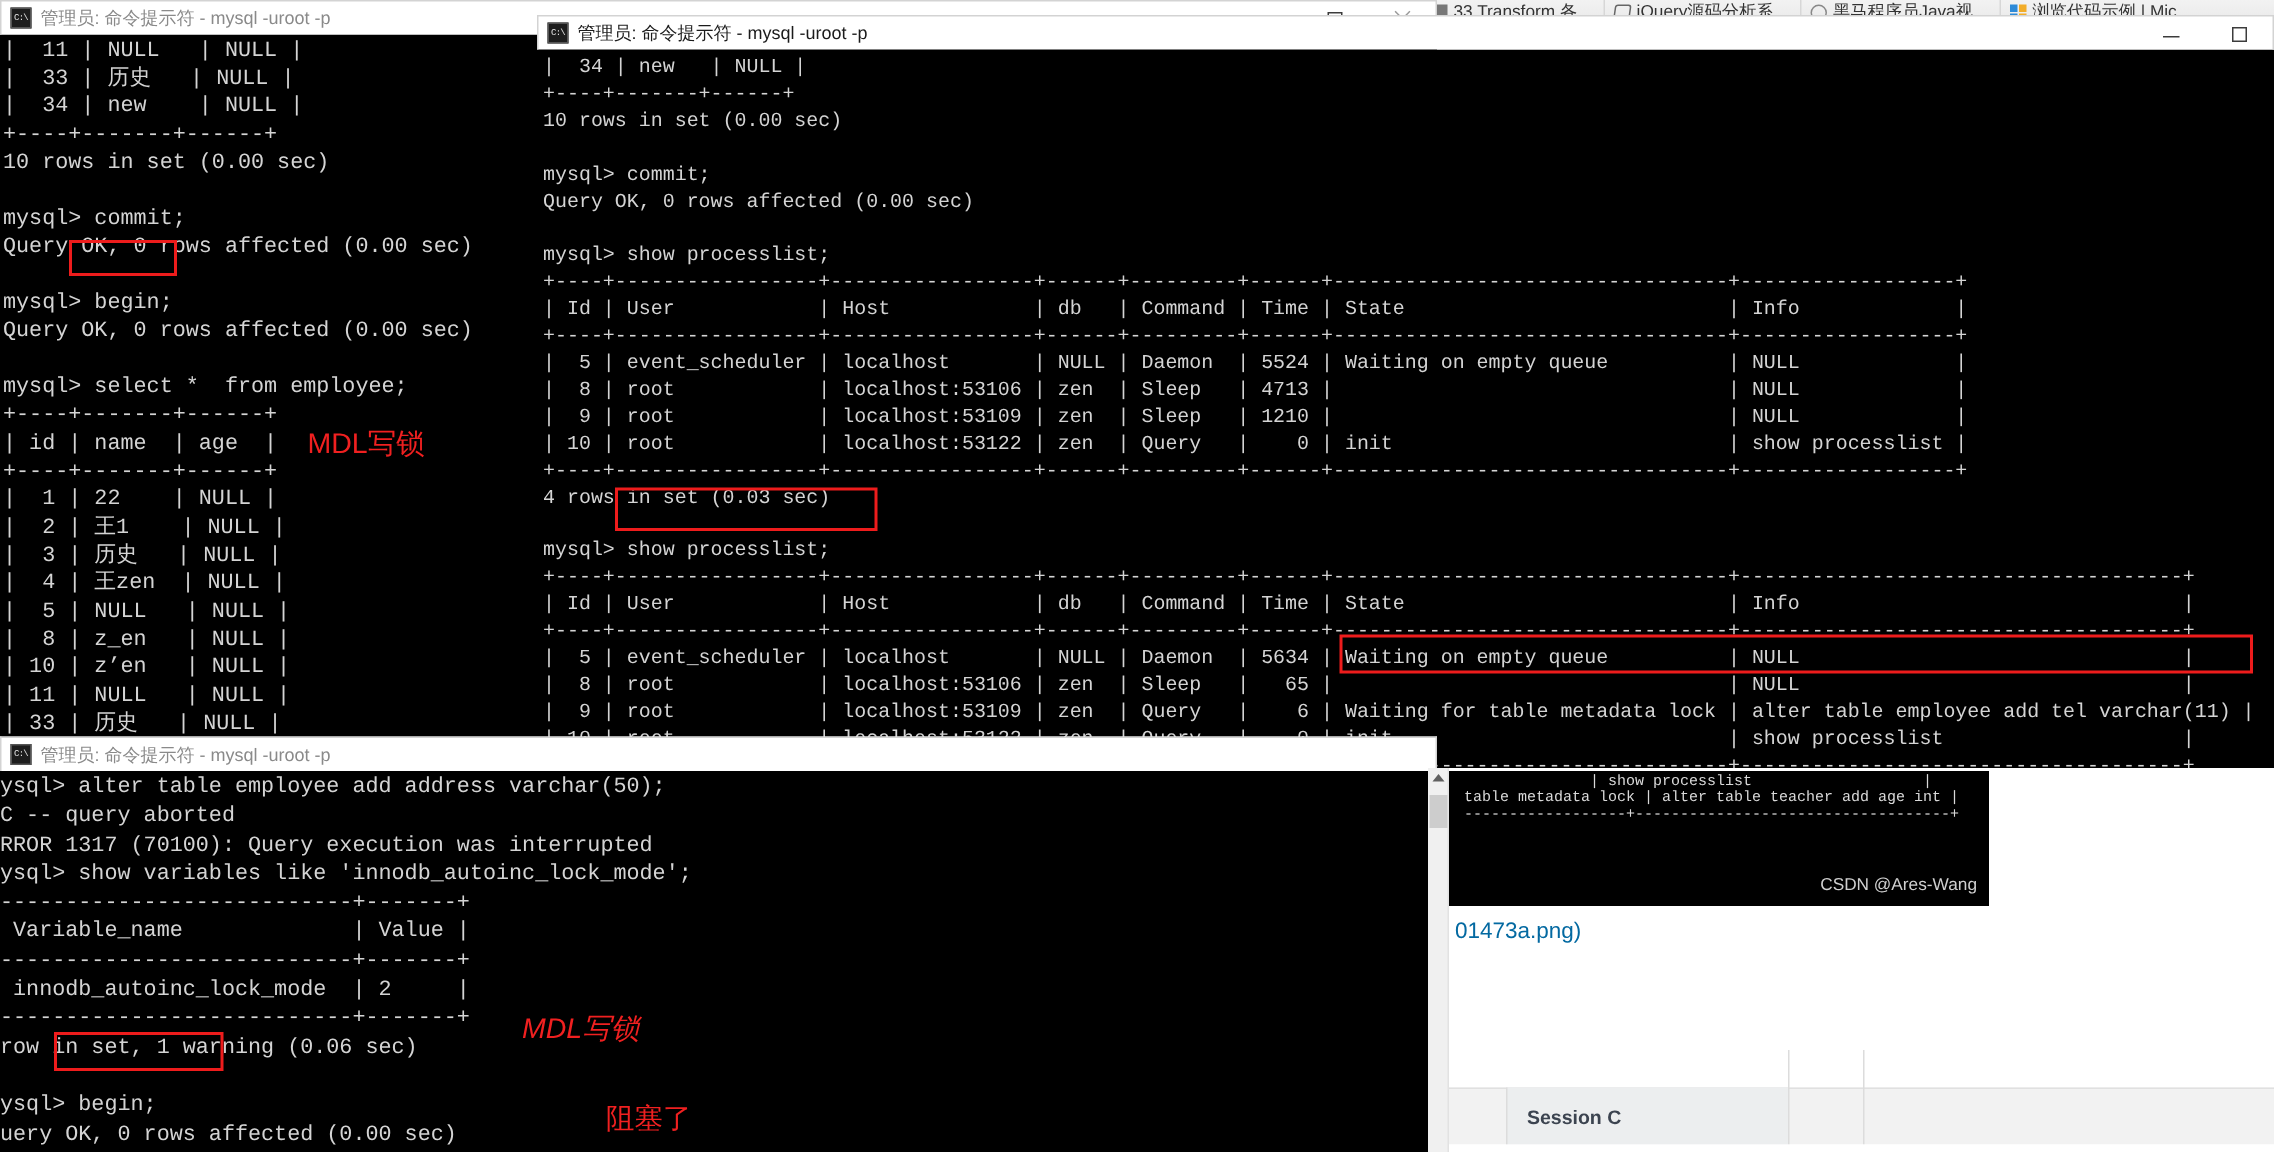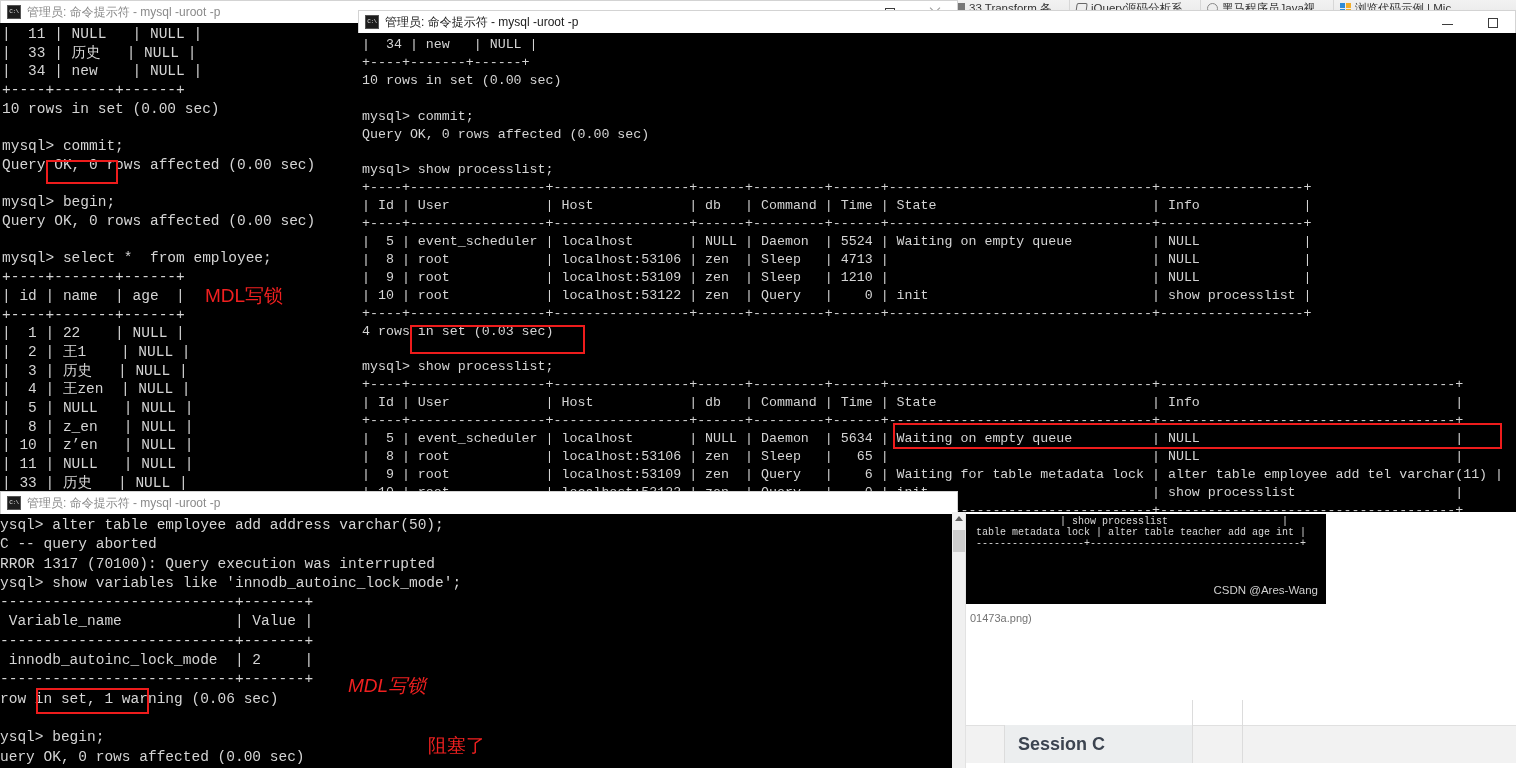--- a/index.html
+++ b/index.html
@@ -111,24 +111,24 @@
     position:absolute; right: 8px; bottom: 8px; color:#cfcfcf;
     font-size: 11.5px; font-family:"Liberation Sans",sans-serif;
   }
   .scroll-col {
     position:absolute; left:0; top:0; width: 14px; height: 100%;
     background: #f0f0f0; border-right:1px solid #e2e2e2;
   }
   .scroll-thumb { position:absolute; left:1px; top: 18px; width: 12px; height: 22px; background:#cdcdcd; }
   .scroll-arrow { position:absolute; left:3px; top:4px; width:0;height:0;
       border-left:4px solid transparent;border-right:4px solid transparent;border-bottom:5px solid #606060;}
-  .filename { position:absolute; color:#737373; font-size: 11px; font-family:"Liberation Sans",sans-serif;}
+  .filename { position:absolute; color:#0369a1; font-size: 15px; font-family:"Liberation Sans",sans-serif;}
   .session-bar { position:absolute; background:#f2f2f2; border-top:1px solid #e0e0e0; }
   .session-cell {
-    position:absolute; background:#eceeef; color:#3c4450; font-size: 18px; font-weight: bold;
+    position:absolute; background:#eceeef; color:#3c4450; font-size: 13px; font-weight: bold;
     font-family:"Liberation Sans",sans-serif; display:flex; align-items:center; padding-left: 14px;
   }
   .vline { position:absolute; width:1px; background:#dcdcdc; }
   .watermark-page {
     position:absolute; right: 8px; bottom: 3px; color:#bfc3c7; font-size: 12.5px;
     font-family:"Liberation Sans",sans-serif;
   }
 </style>
 </head>
 <body>
@@ -298,17 +298,17 @@
   <div class="redbox" style="left:893px; top:423px; width:609px; height:26px; z-index:20;"></div>
   <div class="redbox" style="left:36px;  top:688px; width:113px; height:26px; z-index:20;"></div>
 
   <svg class="overlay" viewBox="0 0 1516 768">
     <line x1="340" y1="733" x2="1160" y2="440" stroke="#ee1c1c" stroke-width="3.2"></line>
     <polygon points="1160,440 1137,440 1146,460" fill="#ee1c1c"></polygon>
   </svg>
 
   <div class="redlabel" style="left:205px; top:283px; z-index:21;">MDL写锁</div>
   <div class="redlabel" style="left:348px; top:673px; z-index:21;font-style:italic;">MDL写锁</div>
-  <div class="redlabel" style="left:428px; top:733px; z-index:21;text-align:right;">阻塞了</div>
+  <div class="redlabel" style="left:404px; top:733px; z-index:21;text-align:right;">阻塞了</div>
 
   <div class="watermark-page">CSDN @Ares-Wang</div>
 
 </div>
 
 </body></html>

